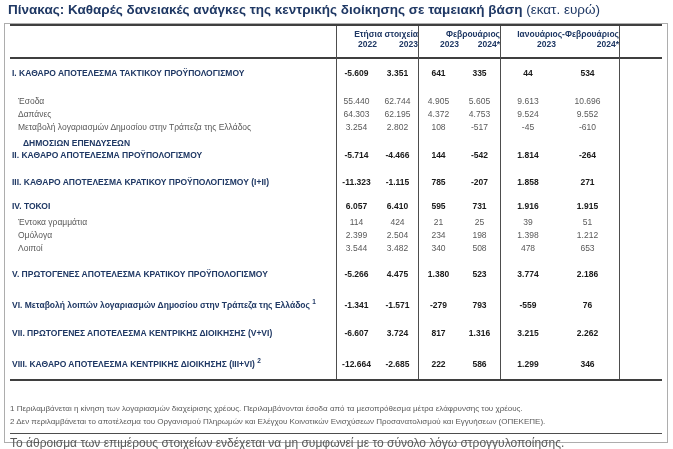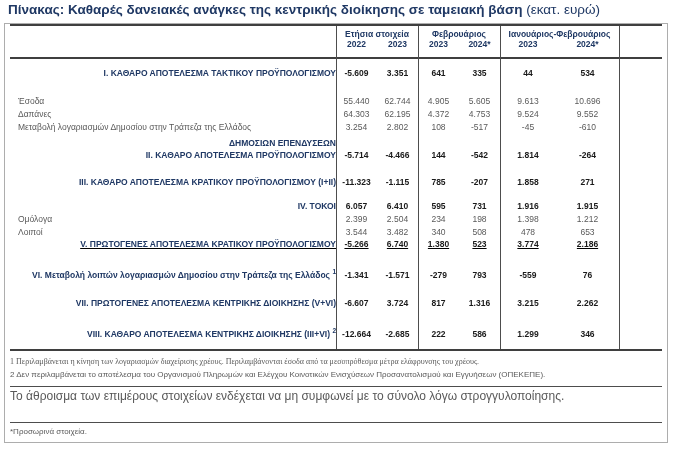--- a/index.html
+++ b/index.html
@@ -13,51 +13,51 @@
 
   .box { position:absolute; left:4px; top:23px; width:664px; height:420px;
          border:1px solid #adadad; background:#fff; }
 
   .table-wrap { position:relative; margin:0 5px; border-top:2px solid #3f3f3f;
                 border-bottom:2px solid #3f3f3f; }
   .vline { position:absolute; top:0; bottom:0; width:1px; background:#4d4d4d; }
 
   .grid { display:grid; grid-template-columns:326px 41px 41px 41px 41px 56px 63px 43px; }
 
-  .hdr { color:#1f3864; font-weight:bold; text-align:center; }
+  .hdr { color:#1f3864; font-weight:bold; text-align:right; }
   .hdr-groups { padding-top:3px; font-size:8.5px; line-height:10px; }
   .hg1 { grid-column:2 / span 2; }
   .hg2 { grid-column:4 / span 2; }
   .hg3 { grid-column:6 / span 2; white-space:nowrap; }
   .hdr-years { font-size:8.5px; line-height:10px; padding-bottom:8px; }
   .y1{grid-column:2}.y2{grid-column:3}.y3{grid-column:4}.y4{grid-column:5}.y5{grid-column:6}.y6{grid-column:7}
 
   .row { align-items:end; }
   .lab { font-size:8.5px; line-height:12px; white-space:nowrap; padding-left:2px; }
-  .sec .lab { font-weight:bold; color:#1f3864;text-align:right; }
+  .sec .lab { font-weight:bold; color:#1f3864; }
   .sub .lab { color:#595959; padding-left:8px; }
   .v { font-size:8.5px; line-height:12px; text-align:center; color:#595959; }
   .sec .v { font-weight:bold; color:#1a1a1a; }
   sup { font-size:6.5px; }
 
   .mt-I   { margin-top:8px; }
   .mt-sub1{ margin-top:15px; }
   .mt-II  { margin-top:4px; }
   .mt-III { margin-top:15px; }
   .mt-IV  { margin-top:12px; }
   .mt-sub2{ margin-top:3px; }
-  .mt-V   { margin-top:0;text-decoration:underline; }
+  .mt-V   { margin-top:14px; }
   .mt-VI  { margin-top:16px; }
   .mt-VII { margin-top:16px; }
   .mt-VIII{ margin-top:16px; padding-bottom:9px; }
   .subline { height:13px; }
 
   .footer { margin:0 5px; color:#595959; }
   .fn { font-size:8px; line-height:13px; }
-  .fn1 { margin-top:4px;font-family:Liberation Serif, serif; }
+  .fn1 { margin-top:21px; }
   .rule { border-top:1px solid #4d4d4d; margin-top:5px; }
   .note { font-size:12px; line-height:11px; padding-top:4px; padding-bottom:20px; }
   .prov { font-size:8px; line-height:12px; padding-top:3px; }
 </style>
 </head>
 <body>
 
 <div class="page">
 
   <div class="title">
@@ -152,20 +152,29 @@
       <div class="grid row sec mt-IV">
         <div class="lab">IV. ΤΟΚΟΙ</div>
         <div class="v">6.057</div>
         <div class="v">6.410</div>
         <div class="v">595</div>
         <div class="v">731</div>
         <div class="v">1.916</div>
         <div class="v">1.915</div>
       </div>
 
+      <div class="grid row sub subline mt-sub2">
+        <div class="lab">Έντοκα γραμμάτια</div>
+        <div class="v">114</div>
+        <div class="v">424</div>
+        <div class="v">21</div>
+        <div class="v">25</div>
+        <div class="v">39</div>
+        <div class="v">51</div>
+      </div>
       <div class="grid row sub subline">
         <div class="lab">Ομόλογα</div>
         <div class="v">2.399</div>
         <div class="v">2.504</div>
         <div class="v">234</div>
         <div class="v">198</div>
         <div class="v">1.398</div>
         <div class="v">1.212</div>
       </div>
       <div class="grid row sub subline">
@@ -174,21 +183,21 @@
         <div class="v">3.482</div>
         <div class="v">340</div>
         <div class="v">508</div>
         <div class="v">478</div>
         <div class="v">653</div>
       </div>
 
       <div class="grid row sec mt-V">
         <div class="lab">V. ΠΡΩΤΟΓΕΝΕΣ ΑΠΟΤΕΛΕΣΜΑ  ΚΡΑΤΙΚΟΥ ΠΡΟΫΠΟΛΟΓΙΣΜΟΥ</div>
         <div class="v">-5.266</div>
-        <div class="v">6.740</div>
+        <div class="v">4.475</div>
         <div class="v">1.380</div>
         <div class="v">523</div>
         <div class="v">3.774</div>
         <div class="v">2.186</div>
       </div>
 
       <div class="grid row sec mt-VI">
         <div class="lab"><span>VI. Μεταβολή λοιπών λογαριασμών Δημοσίου στην Τράπεζα της Ελλάδος</span> <sup>1</sup></div>
         <div class="v">-1.341</div>
         <div class="v">-1.571</div>

